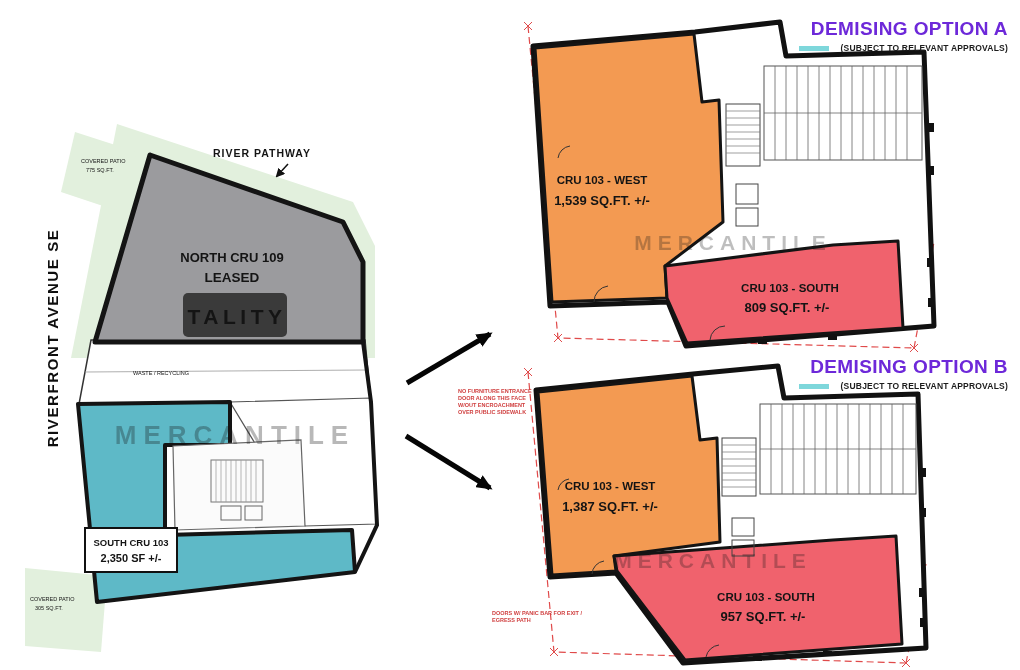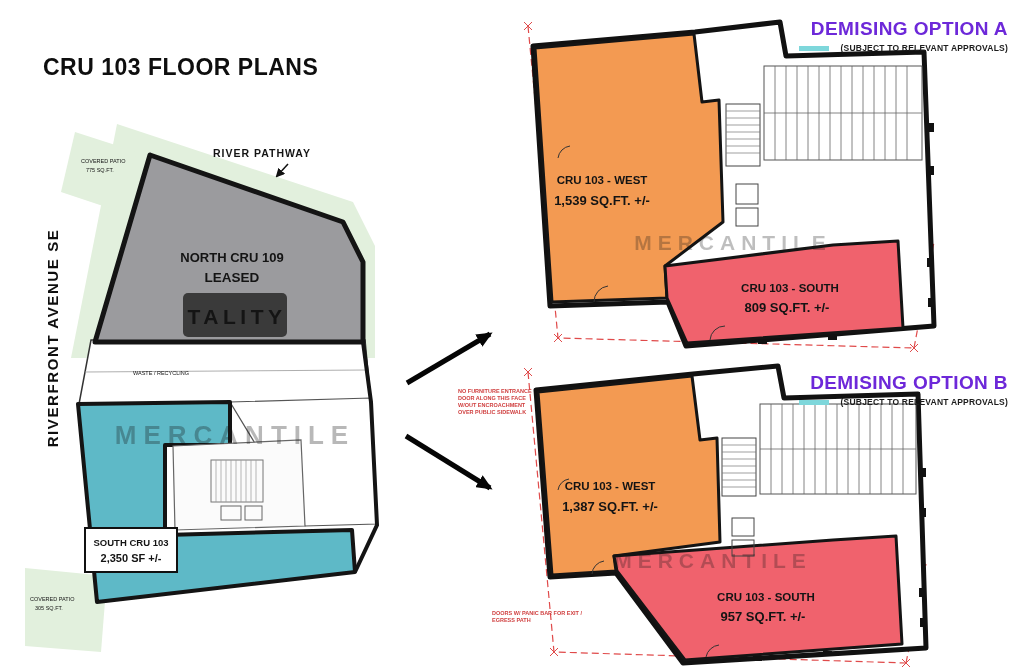--- a/index.html
+++ b/index.html
@@ -8,34 +8,33 @@
   .page-title{position:absolute;left:43px;top:54px;font-size:23px;font-weight:800;
               letter-spacing:.5px;color:#0e0e0e;white-space:nowrap;}
   .street{position:absolute;left:52px;top:338px;transform:translate(-50%,-50%) rotate(-90deg);
           font-size:15px;font-weight:700;letter-spacing:1.6px;color:#0e0e0e;white-space:nowrap;}
   .opt-header{position:absolute;width:320px;text-align:right;z-index:6;}
   .opt-header .t{font-size:19px;font-weight:800;letter-spacing:.4px;color:#6d28d9;}
   .opt-header .sub{display:flex;justify-content:flex-end;align-items:center;gap:12px;margin-top:3px;text-align:center;}
   .opt-header .bar{width:30px;height:5px;background:#7ED7DB;display:inline-block;}
   .opt-header .s{font-size:8.5px;font-weight:600;color:#1c1c1c;letter-spacing:.2px;}
   #hdr-a{left:688px;top:18px;}
-  #hdr-b{left:688px;top:372px;}
+  #hdr-b{left:688px;top:356px;}
   .note{position:absolute;color:#D04040;font-size:5.5px;line-height:1.3;font-weight:700;z-index:7;}
   #note-left{left:458px;top:388px;width:80px;}
   #note-bottom{left:492px;top:610px;width:96px;}
   svg{position:absolute;}
   svg text{font-family:"Liberation Sans",sans-serif;fill:#141414;}
   #arrows{left:0;top:0;z-index:5;pointer-events:none;}
 </style>
 </head>
 <body>
 
 <div class="canvas">
 
-  <div class="page-title">CRU 103 FLOOR PLANS</div>
   <div class="street">RIVERFRONT AVENUE SE</div>
 
   <svg id="main-plan" style="left:25px;top:110px;" width="390" height="555" viewBox="0 0 390 555">
     <defs>
       <marker id="ah-s" markerUnits="userSpaceOnUse" markerWidth="9" markerHeight="9" refX="7" refY="4.5" orient="auto">
         <path d="M0,0 L9,4.5 L0,9 Z" fill="#111"></path>
       </marker>
     </defs>
 
     <polygon points="92,14 328,92 350,136 350,248 46,248" fill="#E2F0DD"></polygon>

